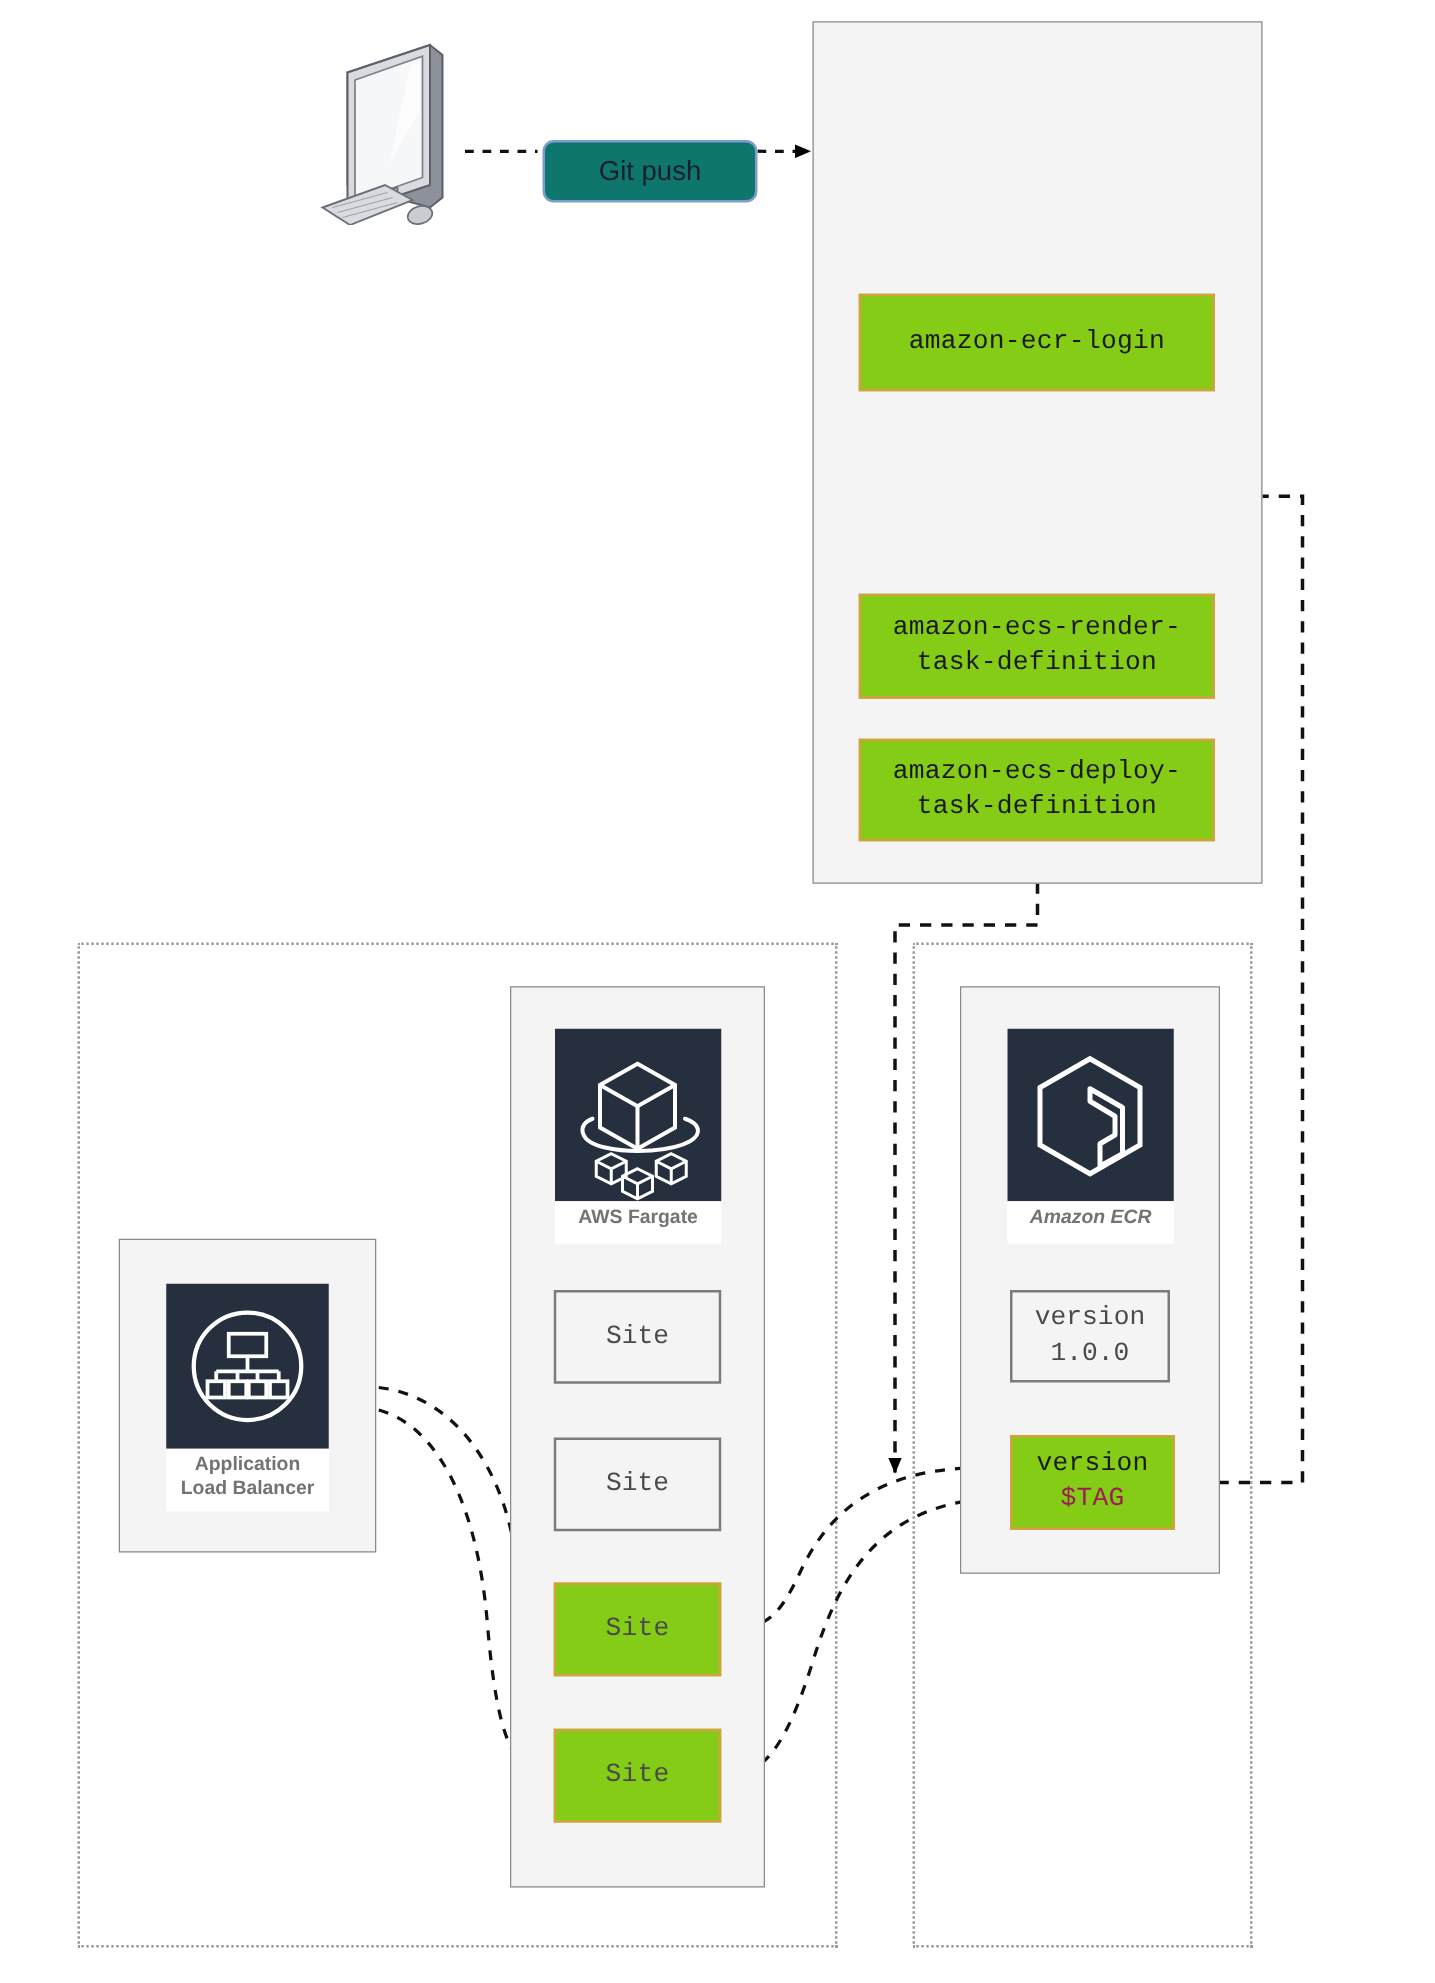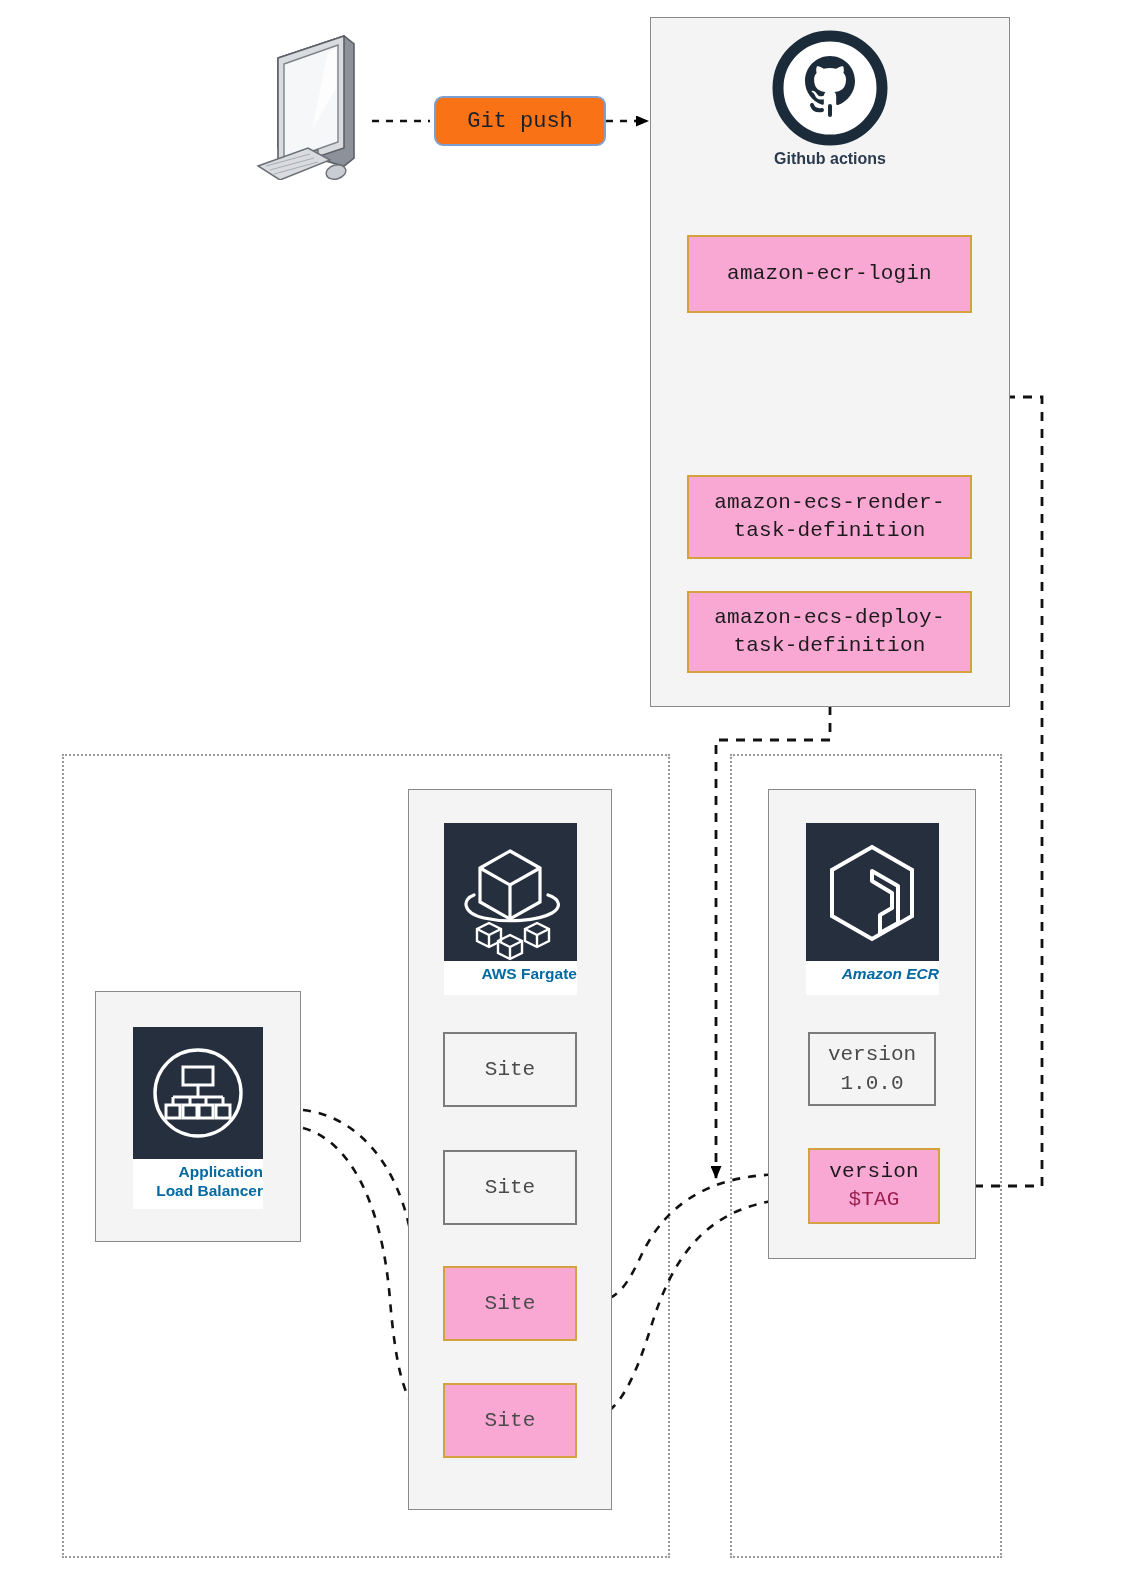--- a/index.html
+++ b/index.html
@@ -15,51 +15,51 @@
   
   .group-box{
     background:#f4f4f4;border:1px solid #8a8a8a;
   }
   .dotted-region{
     border:2px dotted #9a9a9a;background:transparent;
   }
 
   
   .step{
-    background:#f9a8d4;border:2px solid #d4a13f;
+    background:#84cc16;border:2px solid #d4a13f;
     display:flex;align-items:center;justify-content:center;text-align:center;
     font-family:"Liberation Mono","DejaVu Sans Mono",monospace;
     font-size:21px;color:#1b1b1b;line-height:1.32;letter-spacing:0.2px;
   }
   .plain-box{
     background:#f4f4f4;border:2px solid #7b7b7b;
     display:flex;align-items:center;justify-content:center;text-align:center;
     font-family:"Liberation Mono","DejaVu Sans Mono",monospace;
     font-size:21px;color:#4a4a4a;
   }
   .ver-plain{
     background:#f4f4f4;border:2px solid #7b7b7b;
     display:flex;align-items:center;justify-content:center;text-align:center;
     font-family:"Liberation Mono","DejaVu Sans Mono",monospace;
     font-size:21px;color:#4a4a4a;line-height:1.4;
   }
   .gitpush{
-    background:#f97316;border:2px solid #7d9ed1;border-radius:9px;
+    background:#0f766e;border:2px solid #7d9ed1;border-radius:9px;
     display:flex;align-items:center;justify-content:center;
-    font-family:Liberation Mono, monospace;
-    font-size:22px;color:#17202b;
+    font-family:Liberation Sans, sans-serif;
+    font-size:22px;color:#17202b;margin-top:16px;
   }
   .tagline{color:#9c1f4f;}
 
   
   .svc-card{position:absolute;background:#ffffff;}
   .svc-icon{background:#252f3e;display:block;}
   .svc-label{
-    background:#ffffff;text-align:right;
-    font-size:15.5px;font-weight:bold;color:#0369a1;
+    background:#ffffff;text-align:center;
+    font-size:15.5px;font-weight:bold;color:#737373;
     line-height:1.22;padding-top:4px;
     font-family:"Liberation Sans", sans-serif;
   }
   .gh-label{
     position:absolute;text-align:center;width:100%;
     font-size:16px;font-weight:bold;color:#2b3b4e;
     font-family:"Liberation Sans", sans-serif;
   }
 </style>
 </head>
@@ -119,34 +119,20 @@
       </g>
 
       <ellipse cx="84" cy="142" rx="10" ry="7" fill="#c9ccd1" stroke="#6a6f78" stroke-width="1.4" transform="rotate(-16 84 142)"></ellipse>
     </svg>
   </div>
 
   <div class="node gitpush" style="left:434px;top:96px;width:172px;height:50px;">Git push</div>
 
   <div class="node group-box" style="left:650px;top:17px;width:360px;height:690px;"></div>
 
-  <div class="node" style="left:772px;top:30px;width:116px;height:116px;">
-    <svg viewBox="0 0 116 116" width="116" height="116">
-      <circle cx="58" cy="58" r="52" fill="#ffffff" stroke="#1b2b3a" stroke-width="11"></circle>
-      <path d="M58 26c-13.8 0-25 11.2-25 25 0 11 7.2 20.4 17.1 23.7 1.3.2 1.7-.5 1.7-1.2
-               0-.6 0-2.2 0-4.2-7 1.5-8.5-3.3-8.5-3.3-1.1-2.9-2.8-3.7-2.8-3.7-2.3-1.6.2-1.5.2-1.5
-               2.5.2 3.9 2.6 3.9 2.6 2.2 3.9 5.9 2.8 7.4 2.1.2-1.6.9-2.8 1.6-3.4
-               -5.6-.6-11.5-2.8-11.5-12.5 0-2.8 1-5 2.6-6.8-.3-.6-1.1-3.2.2-6.6 0 0 2.1-.7 6.9 2.6
-               2-.6 4.1-.8 6.2-.8 2.1 0 4.2.3 6.2.8 4.8-3.3 6.9-2.6 6.9-2.6 1.4 3.4.5 6 .3 6.6
-               1.6 1.8 2.6 4 2.6 6.8 0 9.7-5.9 11.9-11.5 12.5.9.8 1.7 2.3 1.7 4.7 0 3.4 0 6.1 0 7
-               0 .7.5 1.5 1.8 1.2C75.8 71.4 83 62 83 51c0-13.8-11.2-25-25-25z" fill="#1b2b3a"></path>
-      <path d="M58 76c0 6 0 9 0 9M50 80c-6 1-9-2-10-5" fill="none" stroke="#1b2b3a" stroke-width="4" stroke-linecap="round"></path>
-    </svg>
-    <div class="gh-label" style="top:120px;">Github actions</div>
-  </div>
 
   <div class="node step" style="left:687px;top:235px;width:285px;height:78px;white-space:pre-line;">amazon-ecr-login</div>
   <div class="node step" style="left:687px;top:475px;width:285px;height:84px;white-space:pre-line;">amazon-ecs-render-
 task-definition</div>
   <div class="node step" style="left:687px;top:591px;width:285px;height:82px;white-space:pre-line;">amazon-ecs-deploy-
 task-definition</div>
 
   <div class="node group-box" style="left:95px;top:991px;width:206px;height:251px;"></div>
   <div class="svc-card" style="left:133px;top:1027px;width:130px;height:178px;">
     <div class="svc-icon" style="width:130px;height:132px;">

